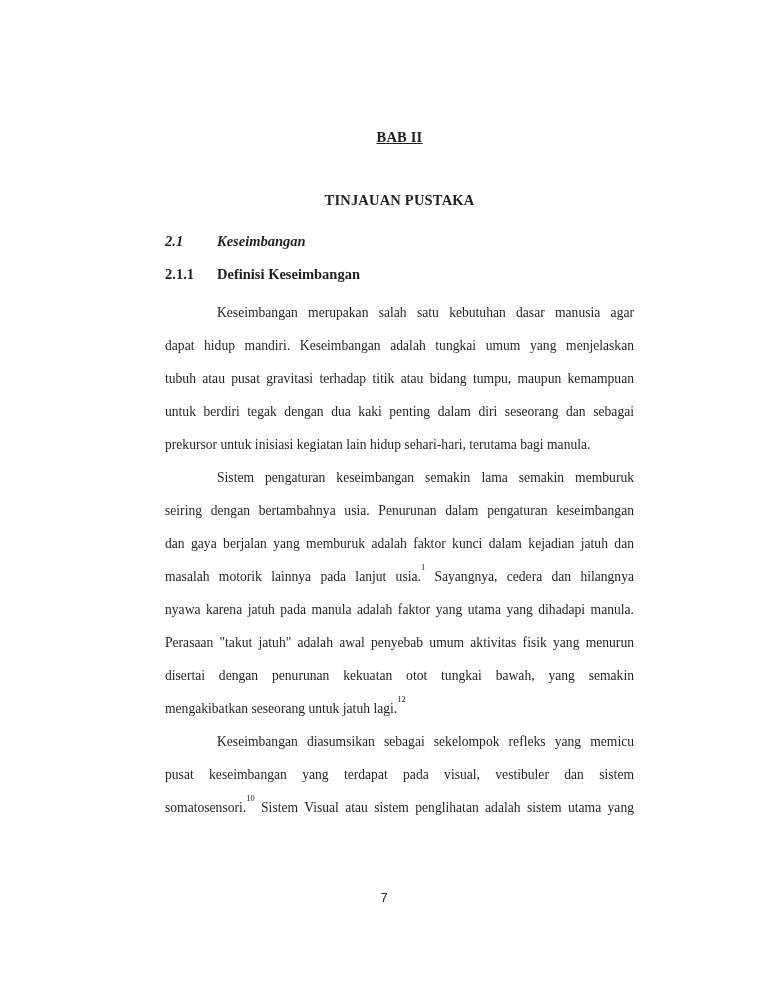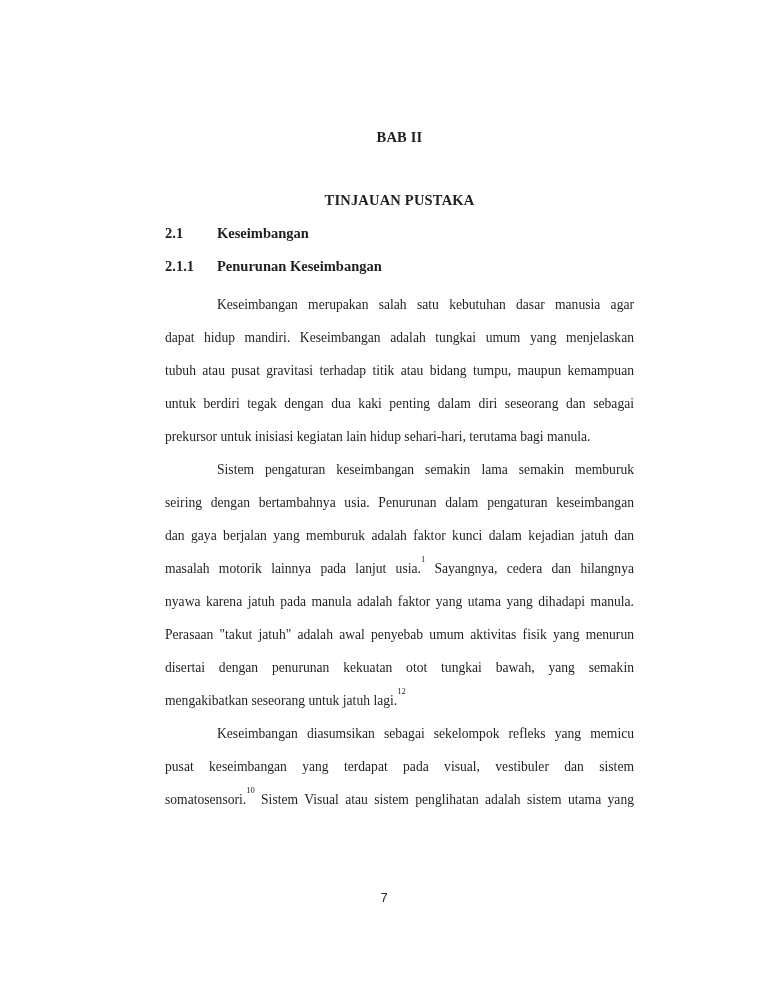--- a/index.html
+++ b/index.html
@@ -22,37 +22,39 @@
     top: 0;
     width: 469px;
   }
   .chapter-heading {
     margin-top: 121px;
     text-align: center;
     font-weight: bold;
     font-size: 14.5px;
     line-height: 33px;
     letter-spacing: 0.2px;
+    text-decoration: underline;
   }
   .chapter-title {
     margin-top: 30px;
     text-align: center;
     font-weight: bold;
     font-size: 14.5px;
     line-height: 33px;
     letter-spacing: 0.2px;
   }
   .section-heading {
     display: flex;
     font-weight: bold;
     font-size: 14.5px;
     line-height: 33px;
   }
   .section-heading.first {
-    margin-top: 0;
+    margin-top: 8px;
+    font-style: italic;
   }
   .sec-num {
     width: 52px;
     flex: none;
   }
   .paragraphs {
     margin-top: 5px;
   }
   .para-line {
     font-size: 13.6px;
@@ -97,21 +99,21 @@
 
     <div class="chapter-title">TINJAUAN PUSTAKA</div>
 
     <div class="section-heading first">
       <span class="sec-num">2.1</span>
       <span class="sec-title">Keseimbangan</span>
     </div>
 
     <div class="section-heading">
       <span class="sec-num">2.1.1</span>
-      <span class="sec-title">Penurunan Keseimbangan</span>
+      <span class="sec-title">Definisi Keseimbangan</span>
     </div>
 
     <div id="paragraphs" class="paragraphs">
         <div>
           <div class="para-line indent">Keseimbangan merupakan salah satu kebutuhan dasar manusia agar</div>
           <div class="para-line">dapat hidup mandiri. Keseimbangan adalah tungkai umum yang menjelaskan</div>
           <div class="para-line">tubuh atau pusat gravitasi terhadap titik atau bidang tumpu, maupun kemampuan</div>
           <div class="para-line">untuk berdiri tegak dengan dua kaki penting dalam diri seseorang dan sebagai</div>
           <div class="para-line end">prekursor untuk inisiasi kegiatan lain hidup sehari-hari, terutama bagi manula.</div>
         </div>

